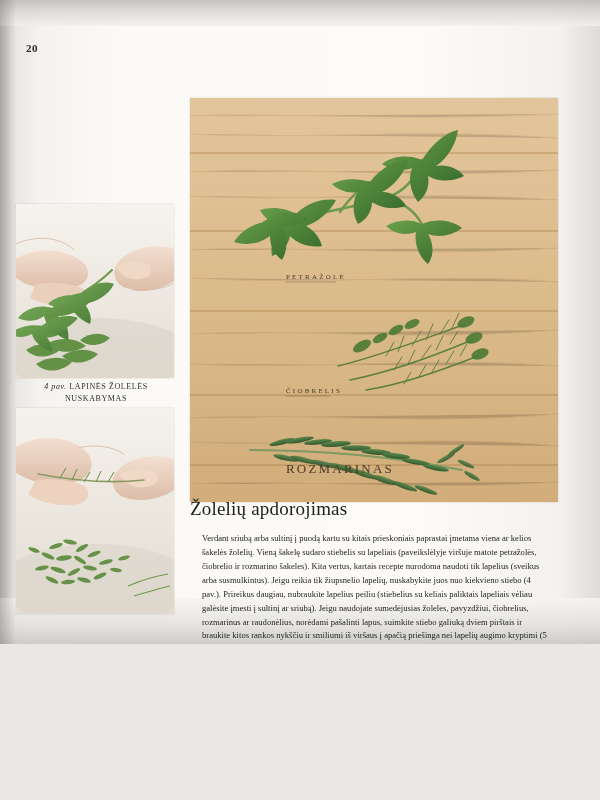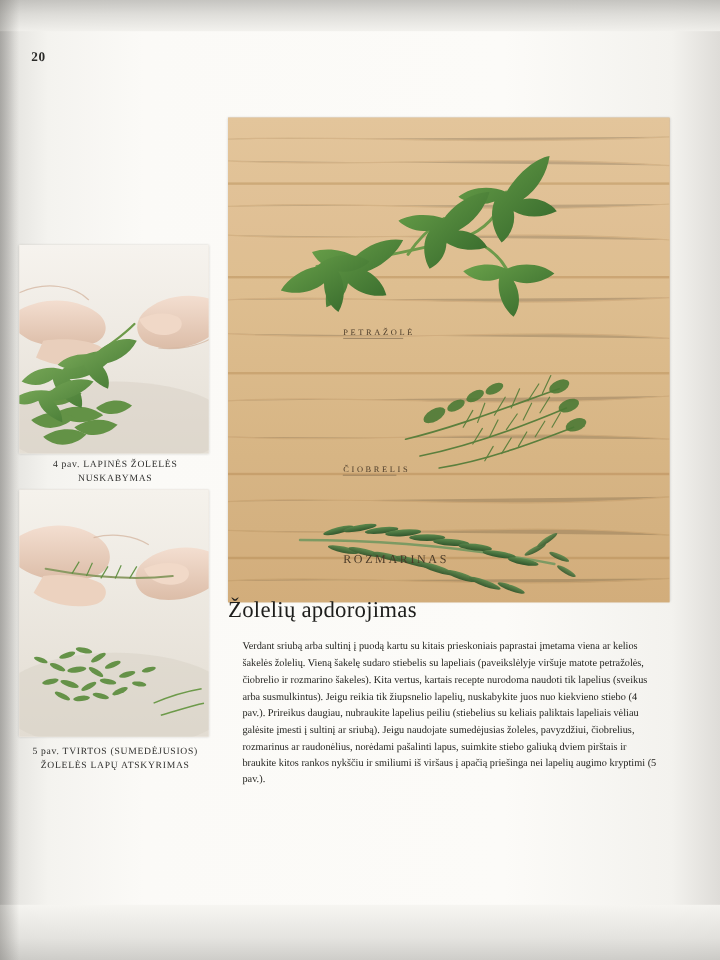--- a/index.html
+++ b/index.html
@@ -3,21 +3,21 @@
 <meta charset="utf-8">
 <style>
   html, body {
     margin: 0;
     padding: 0;
     background: #e9e8e4;
   }
   #page {
     position: relative;
     width: 600px;
-    height: 800px;
+    height: 644px;
     overflow: hidden;
     background: #a3a3a3;
     font-family: "Liberation Serif", serif;
   }
   
   .sheet {
     position: absolute;
     left: 0; top: 0;
     width: 600px; height: 800px;
     background:
@@ -57,21 +57,21 @@
     overflow: hidden;
     background: #d9b483;
     box-shadow: 0 0 2px rgba(0,0,0,.18);
     margin-top: 40px;
   }
 
   
   .herb-label {
     position: absolute;
     font-family: "Liberation Serif", serif;
-    font-size: 10px;
+    font-size: 13px;
     letter-spacing: 2.2px;
     color: #4a3a28;
     text-transform: uppercase;
     white-space: nowrap;
   }
 
   
   .photo-small {
     position: absolute;
     left: 16px;
@@ -87,21 +87,21 @@
     position: absolute;
     left: 16px;
     width: 160px;
     text-align: center;
     font-family: "Liberation Serif", serif;
     font-size: 8px;
     color: #2e2e2c;
     letter-spacing: .6px;
     line-height: 1.45;
   }
-  .caption .num { }
+  .caption .num { font-style: italic; }
   #caption-4 { top: 381px; }
   #caption-5 { top: 620px; }
 
   
   .article {
     position: absolute;
     left: 190px;
     top: 482px;
     width: 372px;
   }
@@ -390,23 +390,19 @@
           <ellipse cx="108" cy="150" rx="6" ry="2" transform="rotate(-14 108 150)"></ellipse>
         </g>
       </g>
 
       <g stroke="#6d9a4a" stroke-width="1.2" fill="none">
         <path d="M112 178 C 126 172, 140 168, 152 166"></path>
         <path d="M118 188 C 132 184, 144 180, 154 178"></path>
       </g>
     </svg>
   </div>
-  <div class="caption" id="caption-5">
-    <span class="num">5 pav.</span>
-    <span>TVIRTOS (SUMEDĖJUSIOS) ŽOLELĖS LAPŲ ATSKYRIMAS</span>
-  </div>
 
   <div class="article">
     <h1>Žolelių apdorojimas</h1>
     <p>Verdant sriubą arba sultinį į puodą kartu su kitais prieskoniais paprastai įmetama viena ar kelios šakelės žolelių. Vieną šakelę sudaro stiebelis su lapeliais (paveikslėlyje viršuje matote petražolės, čiobrelio ir rozmarino šakeles). Kita vertus, kartais recepte nurodoma naudoti tik lapelius (sveikus arba susmulkintus). Jeigu reikia tik žiupsnelio lapelių, nuskabykite juos nuo kiekvieno stiebo (4 pav.). Prireikus daugiau, nubraukite lapelius peiliu (stiebelius su keliais paliktais lapeliais vėliau galėsite įmesti į sultinį ar sriubą). Jeigu naudojate sumedėjusias žoleles, pavyzdžiui, čiobrelius, rozmarinus ar raudonėlius, norėdami pašalinti lapus, suimkite stiebo galiuką dviem pirštais ir braukite kitos rankos nykščiu ir smiliumi iš viršaus į apačią priešinga nei lapelių augimo kryptimi (5 pav.).</p>
   </div>
 
 </div>
 
 </body></html>

